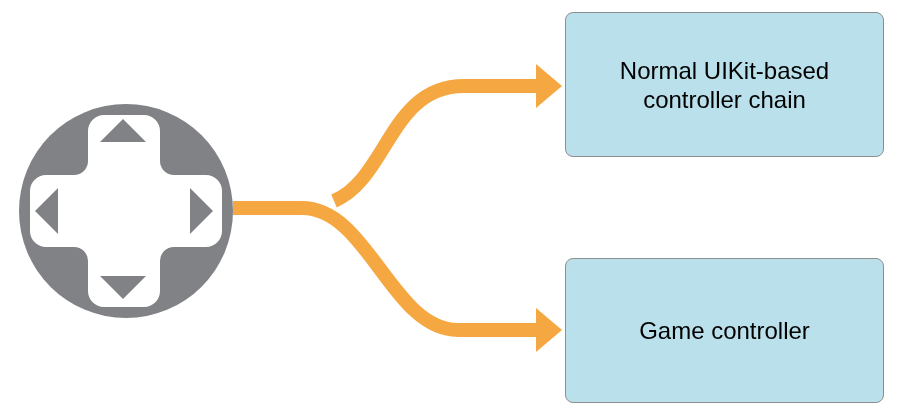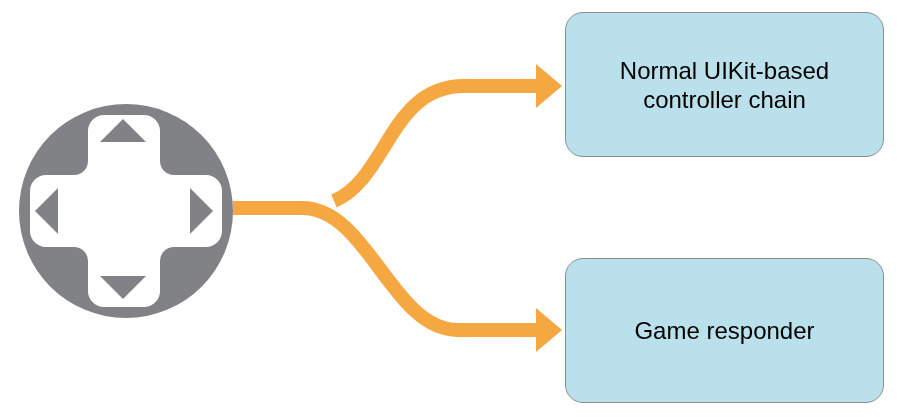--- a/index.html
+++ b/index.html
@@ -22,21 +22,21 @@
     width: 900px;
     height: 420px;
   }
   .node {
     position: absolute;
     left: 565px;
     width: 317px;
     height: 143px;
     background: #bae0eb;
     border: 1px solid #8e8e8e;
-    border-radius: 18px;
+    border-radius: 8px;
     display: flex;
     align-items: center;
     justify-content: center;
     text-align: center;
     color: #000000;
     font-size: 24px;
     line-height: 29px;
     font-weight: 400;
   }
   .node-top { top: 12px; }
@@ -92,17 +92,17 @@
 
   <div class="node node-top">
     <div class="node-label">
       <span>Normal UIKit-based</span><br>
       <span>controller chain</span>
     </div>
   </div>
 
   <div class="node node-bottom">
     <div class="node-label">
-      <span>Game responder</span><br>
+      <span>Game controller</span><br>
     </div>
   </div>
 
 </div>
 
 </body></html>

